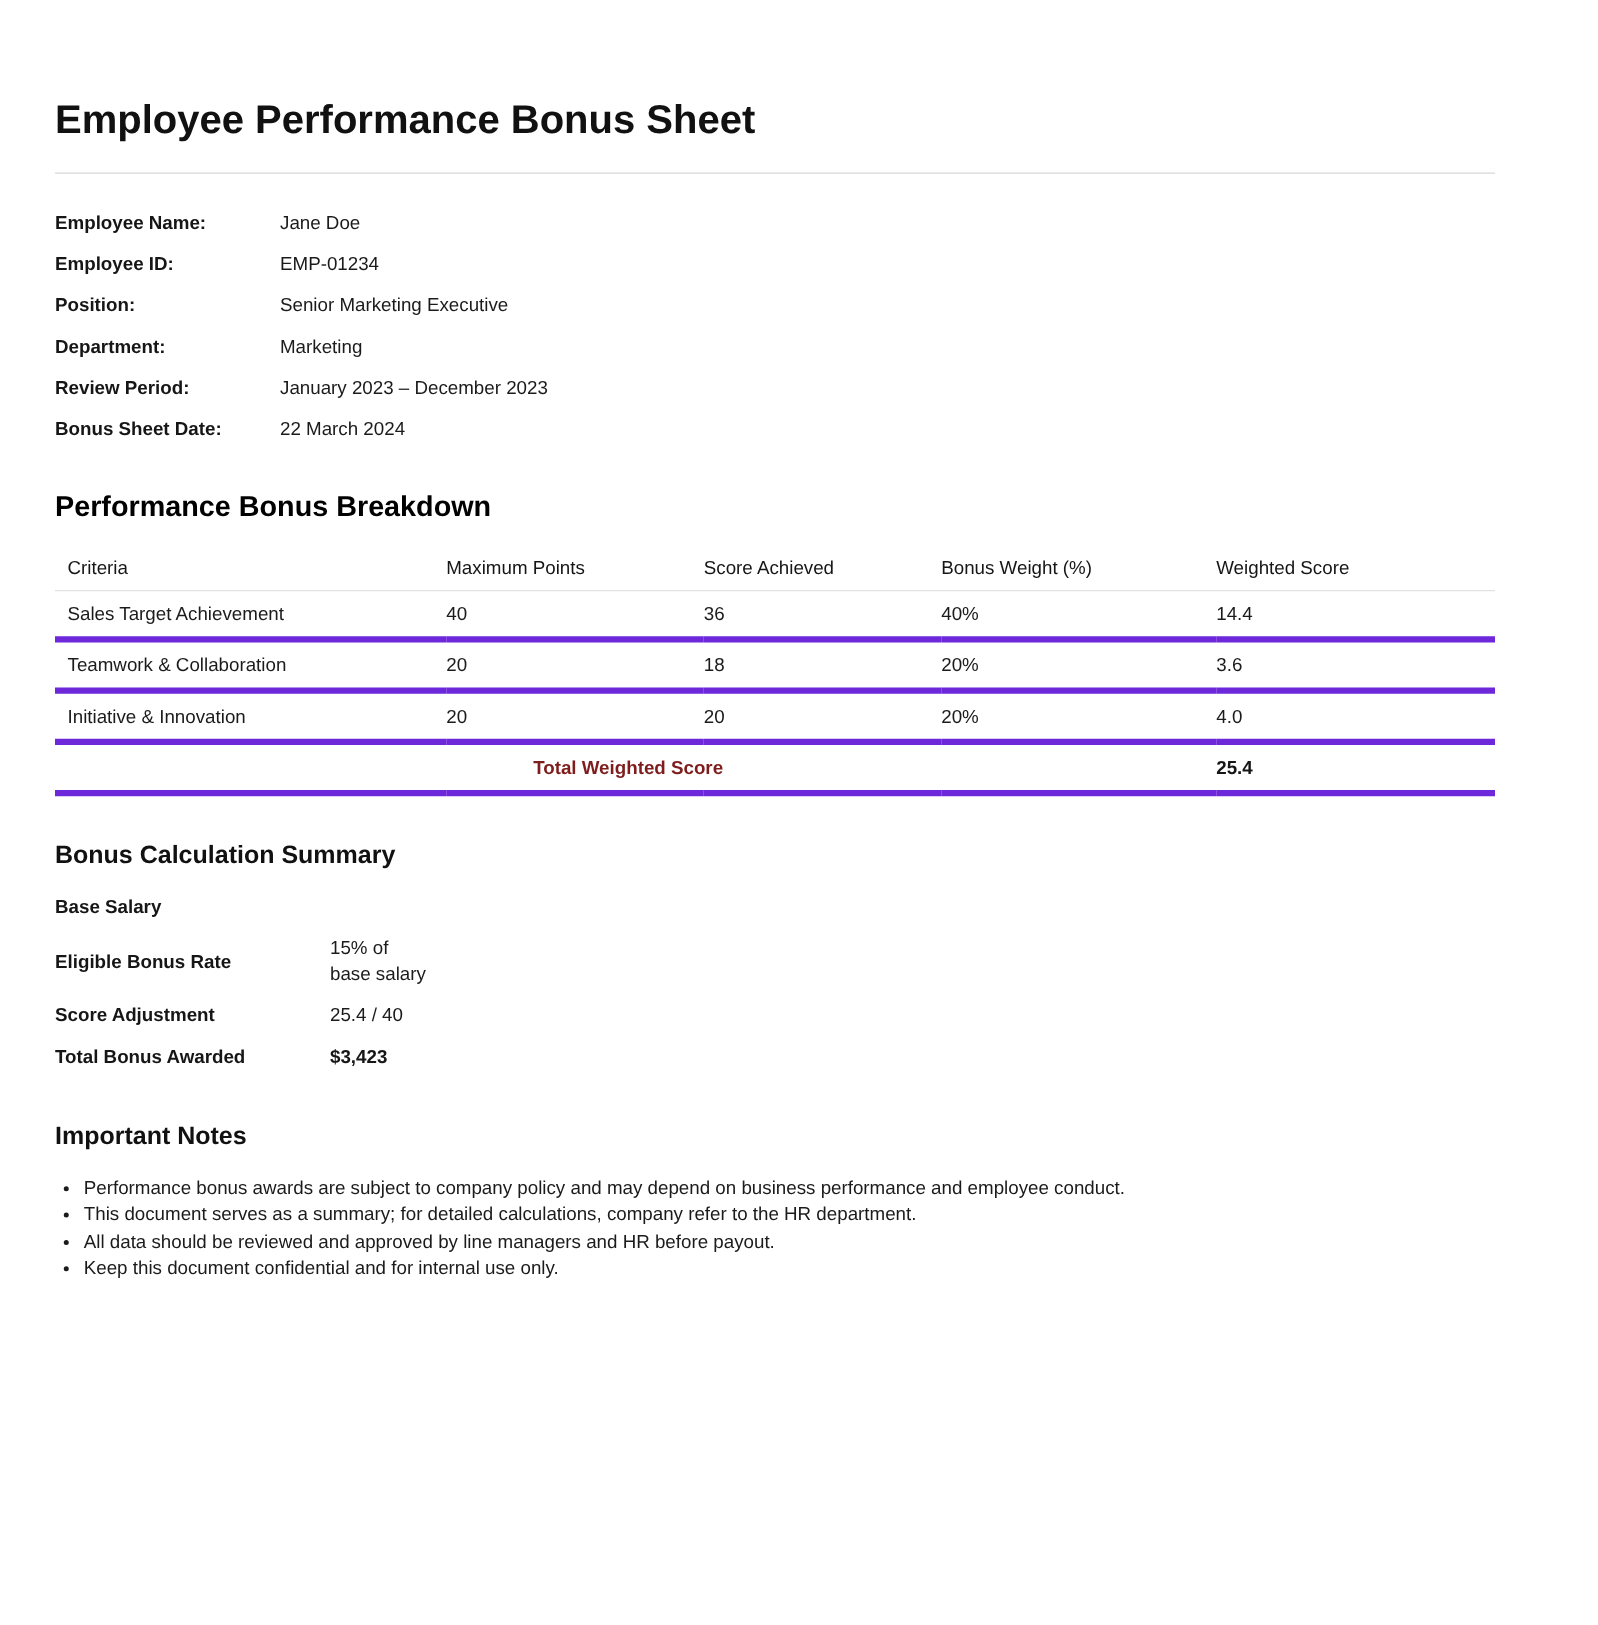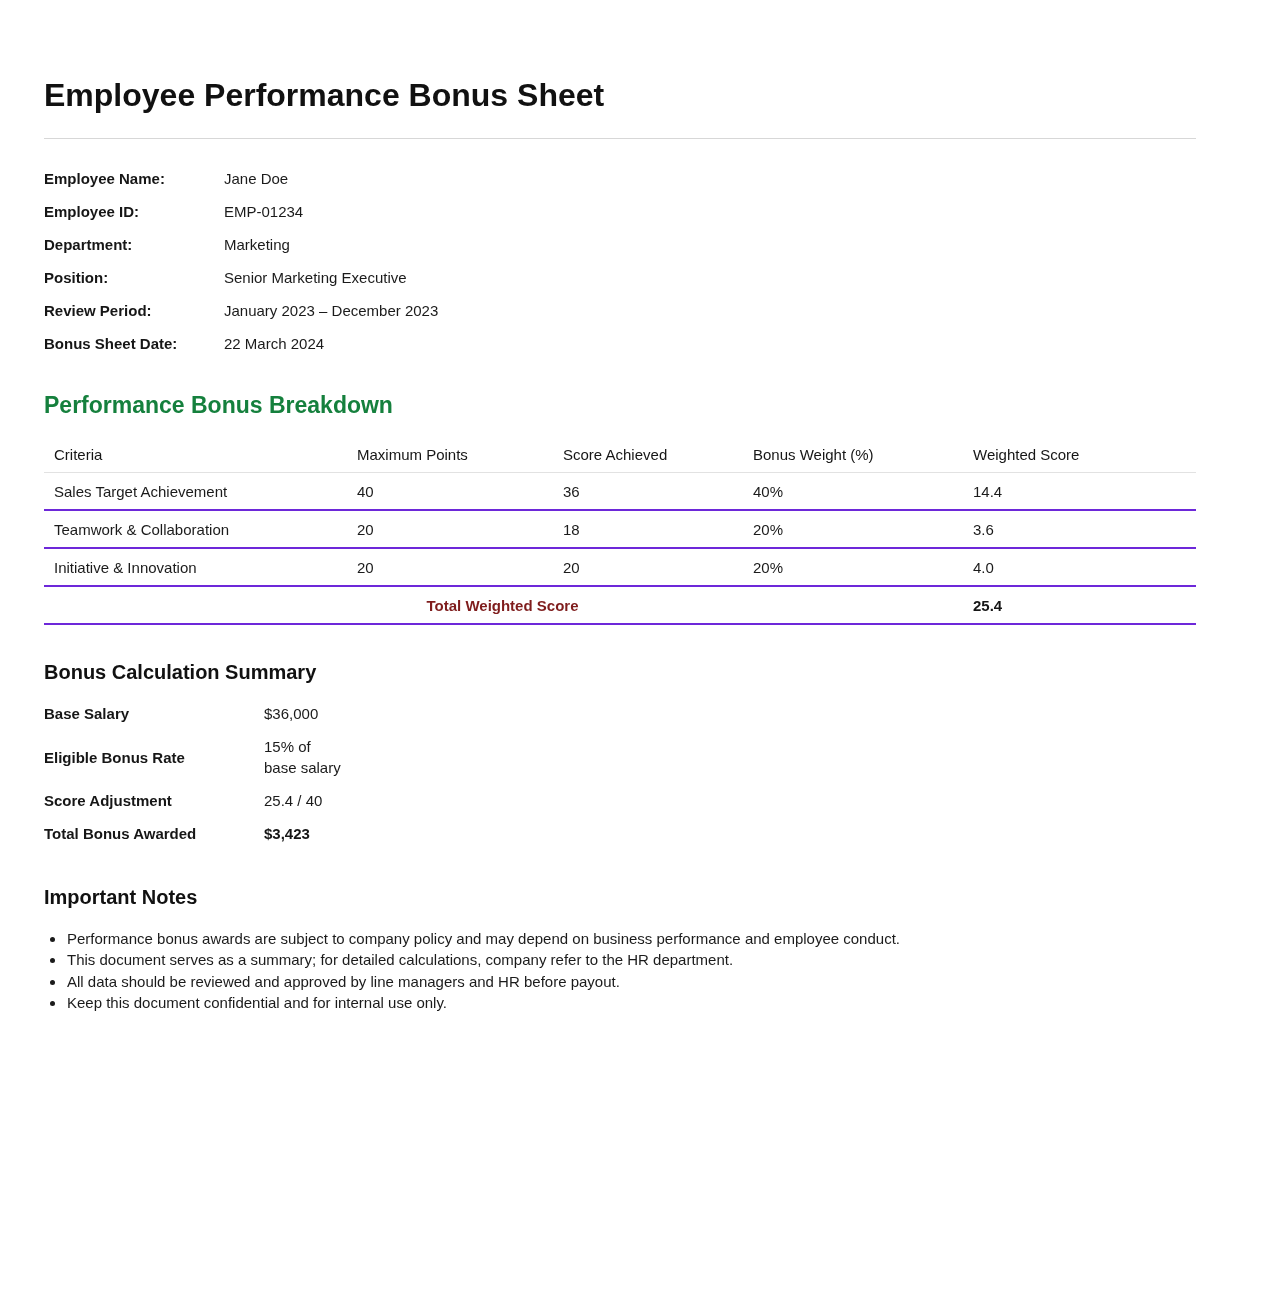--- a/index.html
+++ b/index.html
@@ -43,40 +43,40 @@
     line-height: 20px;
     margin-bottom: 13px;
   }
   .info-label { font-weight: 700; color: #161616; }
   .info-value { font-weight: 400; }
 
   
   .section-heading-lg {
     font-size: 23px;
     font-weight: 700;
-    color: #15803d;
+    color: #000000;
     margin: 37px 0 16px 0;
     line-height: 1.25;
   }
   table.breakdown-table {
     width: 100%;
     border-collapse: collapse;
     font-size: 15px;
     table-layout: fixed;
   }
   .breakdown-table th {
     text-align: left;
     font-weight: 400;
     color: #161616;
     padding: 10px 6px 9px 0;
     border-bottom: 1px solid #e2e2e2;
   }
   .breakdown-table td {
     padding: 10px 6px 9px 0;
-    border-bottom: 2px solid #6d28d9;
+    border-bottom: 5px solid #6d28d9;
     vertical-align: middle;
   }
   .breakdown-table th:first-child,
   .breakdown-table td:first-child { padding-left: 10px; }
   .total-label-cell {
     text-align: center;
     font-weight: 700;
     color: #7f1d1d;
     padding-right: 22px !important;
   }
@@ -127,26 +127,26 @@
   <div class="info-section">
     <div class="info-row">
       <span class="info-label">Employee Name:</span>
       <span class="info-value">Jane Doe</span>
     </div>
     <div class="info-row">
       <span class="info-label">Employee ID:</span>
       <span class="info-value">EMP-01234</span>
     </div>
     <div class="info-row">
+      <span class="info-label">Position:</span>
+      <span class="info-value">Senior Marketing Executive</span>
+    </div>
+    <div class="info-row">
       <span class="info-label">Department:</span>
       <span class="info-value">Marketing</span>
-    </div>
-    <div class="info-row">
-      <span class="info-label">Position:</span>
-      <span class="info-value">Senior Marketing Executive</span>
     </div>
     <div class="info-row">
       <span class="info-label">Review Period:</span>
       <span class="info-value">January 2023 – December 2023</span>
     </div>
     <div class="info-row">
       <span class="info-label">Bonus Sheet Date:</span>
       <span class="info-value">22 March 2024</span>
     </div>
   </div>
@@ -197,21 +197,20 @@
         <td class="total-value-cell">25.4</td>
       </tr>
     </tbody>
   </table>
 
   <h2 class="section-heading-md">Bonus Calculation Summary</h2>
 
   <div class="summary-section">
     <div class="summary-row">
       <span class="summary-label">Base Salary</span>
-      <span class="summary-value">$36,000</span>
     </div>
     <div class="summary-row">
       <span class="summary-label">Eligible Bonus Rate</span>
       <span class="summary-value">15% of
 base salary</span>
     </div>
     <div class="summary-row">
       <span class="summary-label">Score Adjustment</span>
       <span class="summary-value">25.4 / 40</span>
     </div>

